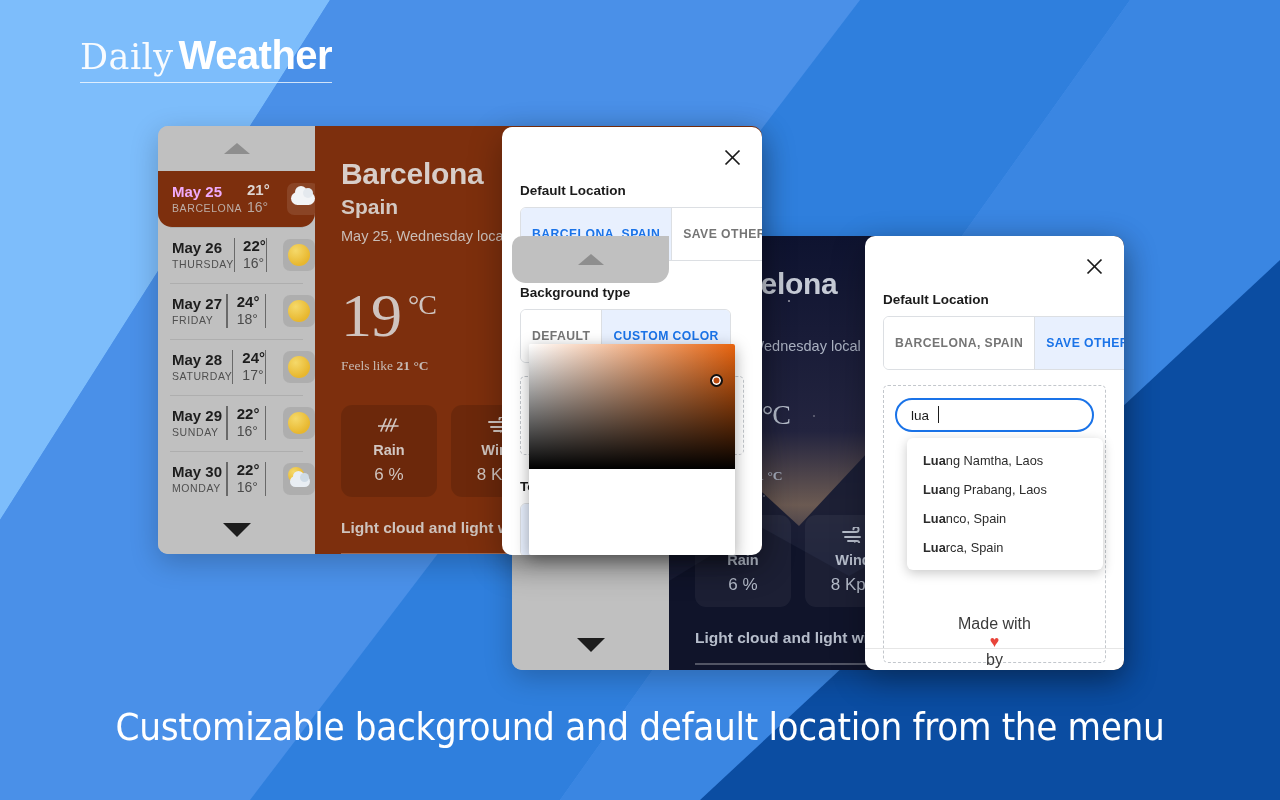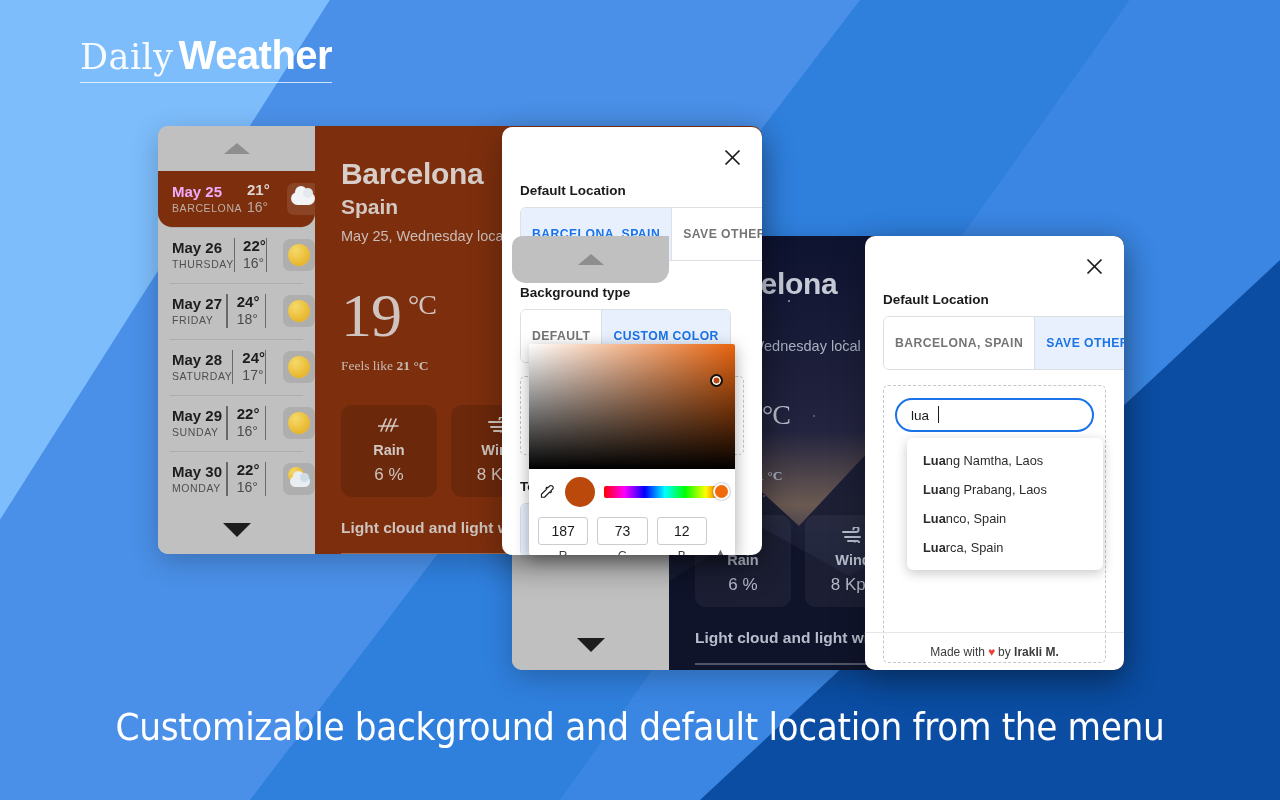--- a/index.html
+++ b/index.html
@@ -214,24 +214,24 @@
     box-shadow: 0 3px 12px rgba(0,0,0,.22);
     padding: 8px 0;
   }
   .suggest-item {
     font-size: 12.8px; color: #2b2b2b; padding: 7px 16px; cursor: pointer;
     white-space: nowrap;
   }
   .suggest-item b { font-weight: 700; }
 
   .dlg-footer {
-    position: absolute; left: 0; right: 0; bottom: 0; height: 38px;
+    position: absolute; left: 0; right: 0; bottom: 0; height: 22px;
     border-top: 1px solid #e6e6e6;
     display: flex; align-items: center; justify-content: center;
-    font-size: 12px; color: #3b3b3b;
+    font-size: 16px; color: #3b3b3b; flex-direction: column;
   }
   .dlg-footer .heart { color: #e8443a; margin: 0 3px; }
   .dlg-footer b { font-weight: 700; }
 
   
   #color-picker {
     position: absolute; left: 529px; top: 344px; width: 206px; height: 211px;
     background: #fff; border-radius: 2px;
     box-shadow: 0 4px 16px rgba(0,0,0,.35);
     overflow: hidden;
@@ -634,41 +634,15 @@
     <div class="btn-group">
       <div class="gbtn active">K</div>
     </div>
   </div>
 </div>
 
 <div id="color-picker">
   <div class="cp-sat">
     <div class="cp-handle"></div>
   </div>
-  <div class="cp-bottom">
-    <div class="cp-row">
-      <svg class="cp-eyedrop" viewBox="0 0 24 24">
-        <path d="M19 4 a2.4 2.4 0 0 0 -3.4 0 L13 6.6 l-1-1 -1.4 1.4 1 1 -7 7 V19 h4 l7 -7 1 1 1.4 -1.4 -1 -1 2.6 -2.6 a2.4 2.4 0 0 0 0 -3.4 z" fill="none" stroke="#1b1b1b" stroke-width="1.5" stroke-linejoin="round"></path>
-      </svg>
-      <div class="cp-preview"></div>
-      <div class="cp-hue">
-        <div class="cp-hue-handle"></div>
-      </div>
-    </div>
-    <div class="cp-fields">
-      <div class="cp-field">
-        <input value="187" style="">
-        <div class="cl">R</div>
-      </div>
-      <div class="cp-field">
-        <input value="73" style="">
-        <div class="cl">G</div>
-      </div>
-      <div class="cp-field">
-        <input value="12" style="">
-        <div class="cl">B</div>
-      </div>
-      <div class="cp-spin">▲<br>▼</div>
-    </div>
-  </div>
 </div>
 
 <div id="caption">Customizable background and default location from the menu</div>
 
 </body></html>

